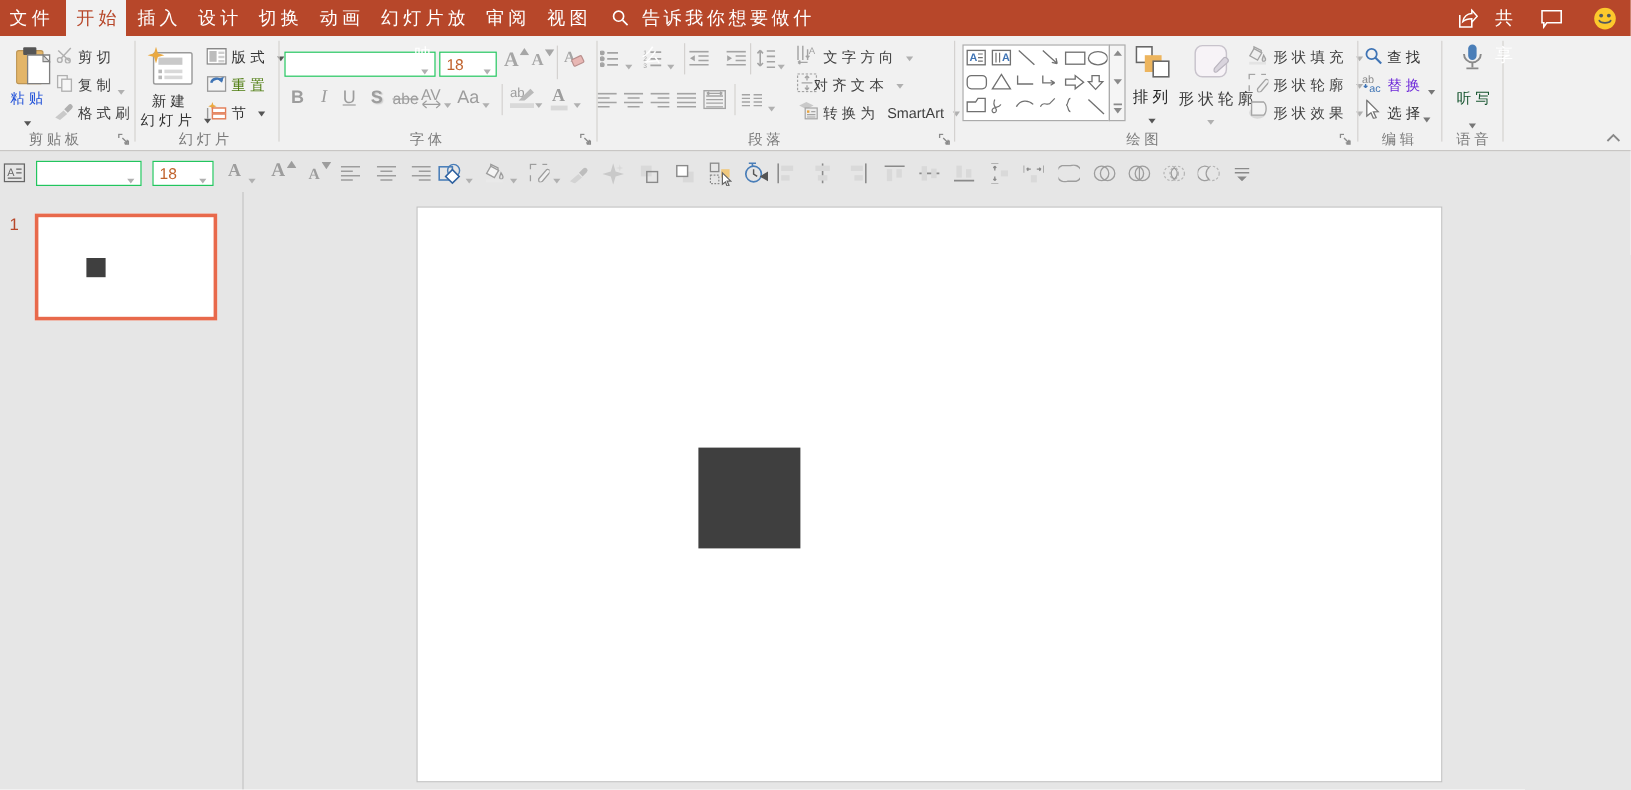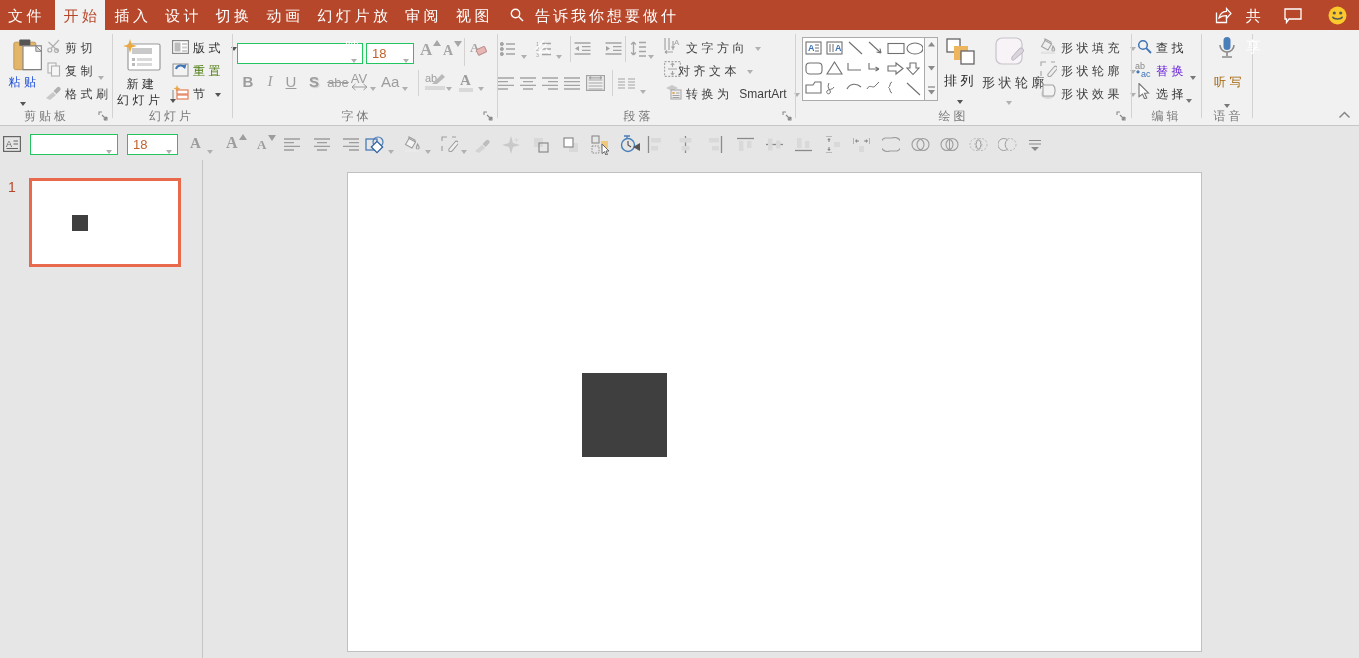--- a/index.html
+++ b/index.html
@@ -448,21 +448,21 @@
       </svg>
     <div class="rbtxt" style="left:1156px;top:86px;color:#333">选择</div>
     <div class="abs" style="left:1186px;top:91px"><span class="caret" style="border-top-color:#777"></span></div>
     <div class="gsep" style="left:1201px"></div>
 
     <svg class="abs" style="left:1217px;top:36px" width="20" height="28" viewBox="0 0 20 28">
       <rect x="6.5" y="1" width="7" height="13" rx="3.5" fill="#4a7eb8"></rect>
       <path d="M3 9 a7 7 0 0 0 14 0" fill="none" stroke="#8a8a8a" stroke-width="1.6"></path>
       <path d="M10 16 V20 M5 21 H15" stroke="#8a8a8a" stroke-width="1.6"></path>
     </svg>
-    <div class="rbtxt" style="left:1214px;top:74px;color:#a16207">听写</div>
+    <div class="rbtxt" style="left:1214px;top:74px;color:#14532d">听写</div>
     <div class="abs" style="left:1224px;top:96px"><span class="caret" style="border-top-color:#777"></span></div>
     <div class="gsep" style="left:1252px"></div>
     <svg class="abs" style="left:1338px;top:111px" width="13" height="8" viewBox="0 0 13 8">
         <path d="M1.5 6.5 L6.5 1.5 L11.5 6.5" fill="none" stroke="#888" stroke-width="1.5"></path>
       </svg>
     <svg class="abs launcher" style="left:98px;" width="10" height="10" viewBox="0 0 10 10" stroke="#8a8a8a" fill="none">
         <path d="M1 4 V1 H4 M6 9 H9 V6 M4 4 L8 8 M8 8 V5.4 M8 8 H5.4" stroke-width="1.1"></path>
       </svg>
     <svg class="abs launcher" style="left:483px;" width="10" height="10" viewBox="0 0 10 10" stroke="#8a8a8a" fill="none">
         <path d="M1 4 V1 H4 M6 9 H9 V6 M4 4 L8 8 M8 8 V5.4 M8 8 H5.4" stroke-width="1.1"></path>

